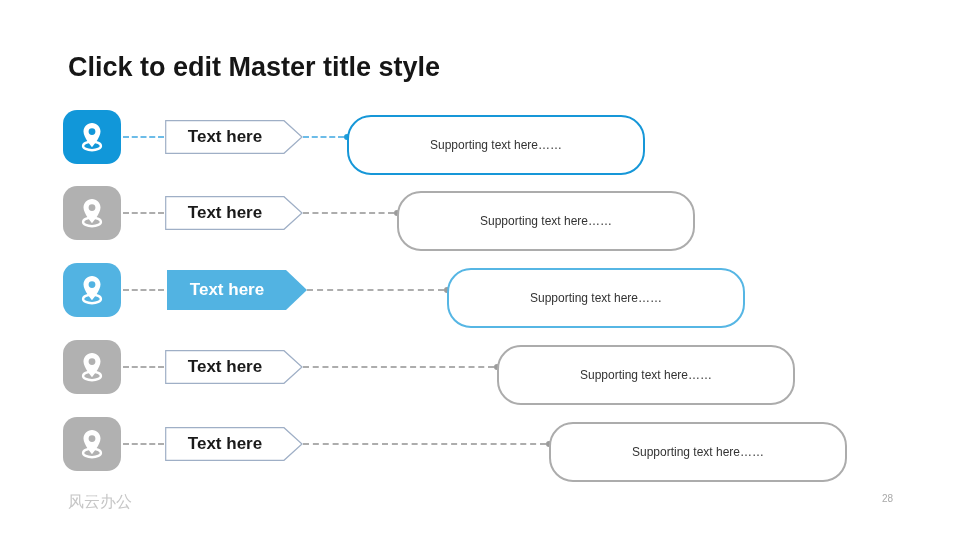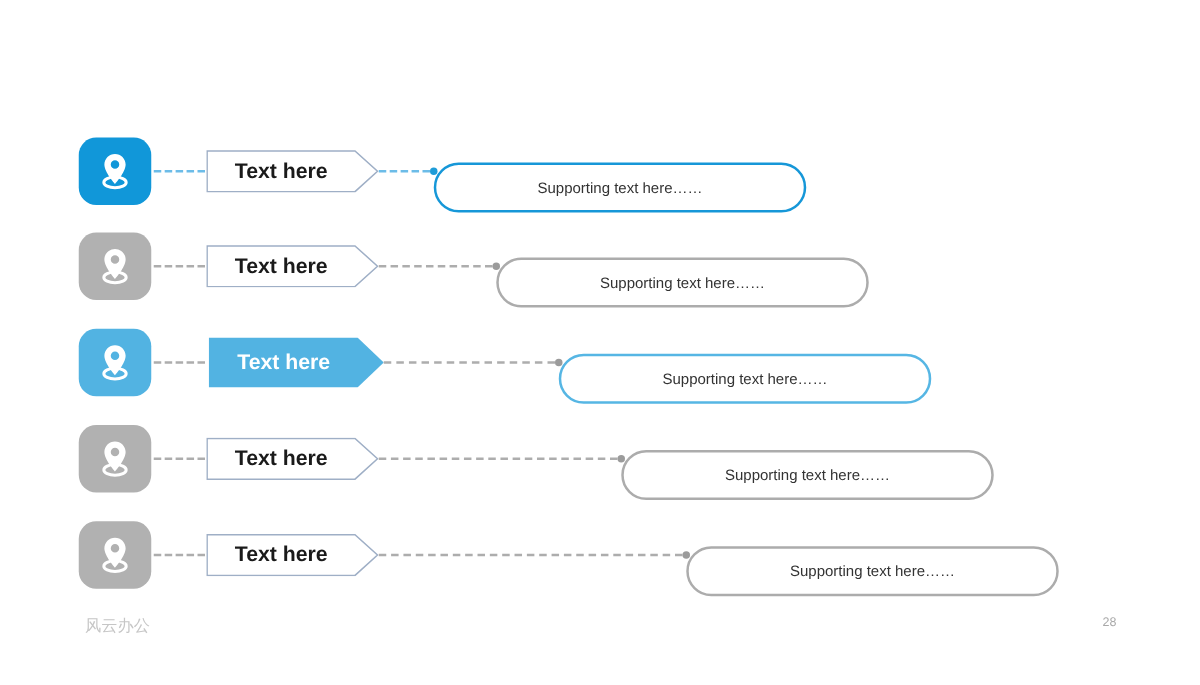--- a/index.html
+++ b/index.html
@@ -52,48 +52,49 @@
   .pennant svg{position:absolute;left:0;top:0;}
   .pennant-label{
     position:absolute;left:0;top:0;width:120px;height:100%;
     display:flex;align-items:center;justify-content:center;
     font-size:17px;font-weight:700;color:#1a1a1a;white-space:nowrap;
   }
   .v-highlight .pennant{left:167px;top:7px;width:140px;height:40px;}
   .v-highlight .pennant-label{color:#ffffff;}
 
   .pill{
-    position:absolute;top:20px;width:298px;height:40px;
+    position:absolute;top:5px;width:298px;height:60px;
     background:#ffffff;border:2.5px solid #acacac;border-radius:24px;
     display:flex;align-items:center;justify-content:center;
     box-sizing:border-box;
   }
   .v-primary .pill{border-color:#1697d8;}
   .v-highlight .pill{border-color:#56b6e4;}
   .row-1 .pill{left:347px;}
   .row-2 .pill{left:397px;}
   .row-3 .pill{left:447px;}
   .row-4 .pill{left:497px;}
   .row-5 .pill{left:549px;}
   .pill-label{font-size:12px;color:#333333;white-space:nowrap;}
 
   .footer-brand{
     position:absolute;left:68px;top:492px;
-    font-size:13px;color:#c6c6c6;
+    font-size:16px;color:#c6c6c6;
   }
   .page-number{
     position:absolute;left:882px;top:493px;
     font-size:10px;color:#a9a9a9;
   }
 </style>
 </head>
 <body>
 
 <div class="slide">
 
+  <div class="title">Click to edit Master title style</div>
 
   <div class="row row-1 v-primary">
     <div class="icon-box">
       <svg width="34" height="34" viewBox="0 0 24 24">
         <ellipse cx="12" cy="18.3" rx="6.3" ry="3" fill="none" stroke="#ffffff" stroke-width="1.7"></ellipse>
         <path fill-rule="evenodd" fill="#ffffff" d="M12 2.2c-3.3 0-6 2.7-6 6 0 4.4 6 11 6 11s6-6.6 6-11c0-3.3-2.7-6-6-6zm0 8.4a2.4 2.4 0 1 1 0-4.8 2.4 2.4 0 0 1 0 4.8z"></path>
       </svg>
     </div>
     <div class="dash dash1"></div>
     <div class="pennant">

